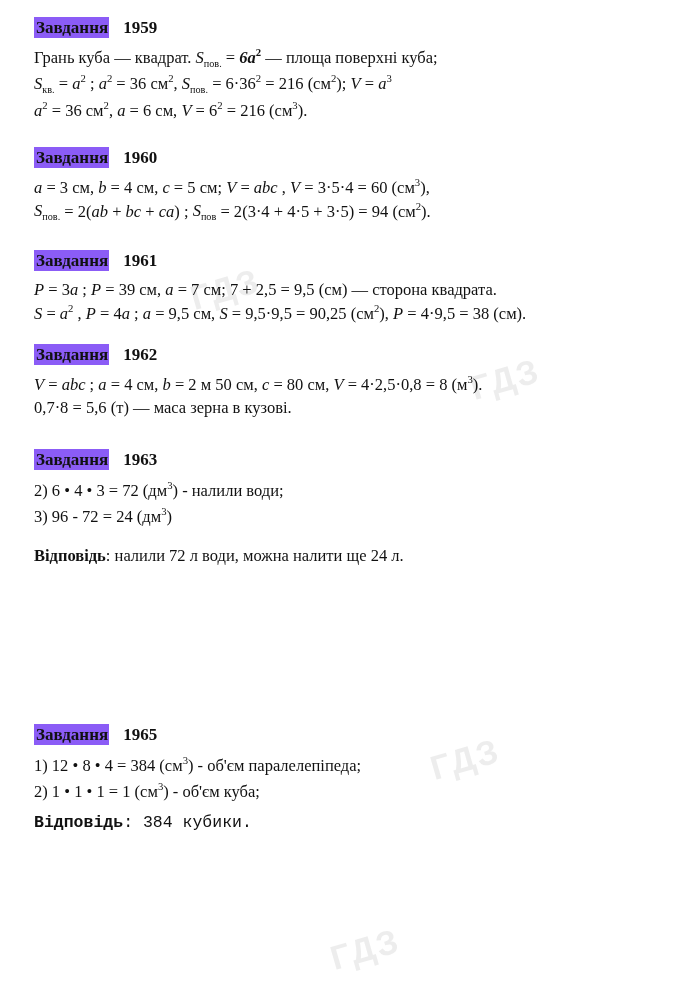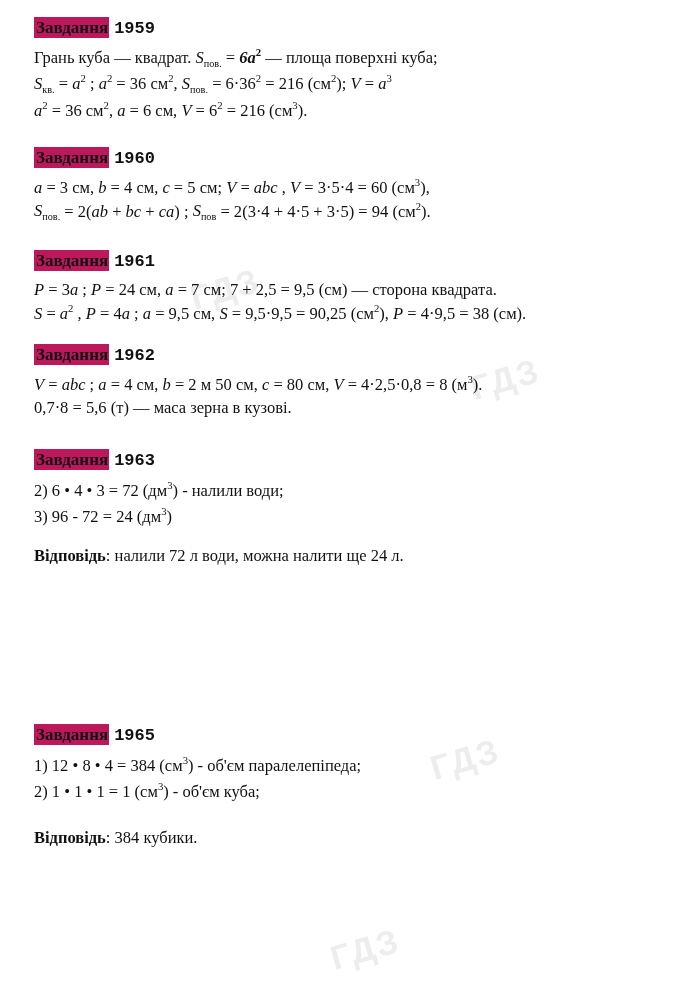--- a/index.html
+++ b/index.html
@@ -28,26 +28,25 @@
     width: 640px;
   }
   .task-head {
     font-family: "Liberation Serif", serif;
     font-size: 17px;
     font-weight: bold;
     margin-bottom: 7px;
     white-space: nowrap;
   }
   .task-head .hl {
-    background: #be185d;
+    background: #8b5cf6;
     padding: 1px 1px 1px 2px;
   }
   .task-head .num {
-    padding-left: 5px;
-    font-family: Liberation Mono, monospace;
+    padding-left: 14px;
   }
   .line {
     font-size: 16.5px;
     line-height: 1.42;
     white-space: nowrap;
   }
   .math {
     font-style: italic;
     font-family: "Liberation Serif", serif;
   }
@@ -124,21 +123,21 @@
     <div class="line">
       <span class="math">S<sub>пов.</sub></span> <span class="up">= 2</span><span class="up">(</span><span class="math">ab</span> <span class="up">+</span> <span class="math">bc</span> <span class="up">+</span> <span class="math">ca</span><span class="up">)</span> ; <span class="math">S<sub>пов</sub></span> <span class="up">= 2</span><span class="up">(</span>3·4 + 4·5 + 3·5<span class="up">)</span> <span class="up">= 94</span> (см<sup>2</sup>).
     </div>
   </div>
 
   <div class="task" style="top:251px;">
     <div class="task-head">
       <span class="hl">Завдання</span><span class="num">1961</span>
     </div>
     <div class="line">
-      <span class="math">P</span> <span class="up">= 3</span><span class="math">a</span> ; <span class="math">P</span> <span class="up">= 24</span> см, <span class="math">a</span> <span class="up">= 7</span> см; 7 + 2,5 = 9,5 (см) — сторона квадрата.
+      <span class="math">P</span> <span class="up">= 3</span><span class="math">a</span> ; <span class="math">P</span> <span class="up">= 39</span> см, <span class="math">a</span> <span class="up">= 7</span> см; 7 + 2,5 = 9,5 (см) — сторона квадрата.
     </div>
     <div class="line">
       <span class="math">S</span> <span class="up">=</span> <span class="math">a</span><sup>2</sup> , <span class="math">P</span> <span class="up">= 4</span><span class="math">a</span> ; <span class="math">a</span> <span class="up">= 9,5</span> см, <span class="math">S</span> <span class="up">= 9,5·9,5 = 90,25</span> (см<sup>2</sup>), <span class="math">P</span> <span class="up">= 4·9,5 = 38</span> (см).
     </div>
   </div>
 
   <div class="task" style="top:345px;">
     <div class="task-head">
       <span class="hl">Завдання</span><span class="num">1962</span>
     </div>
@@ -161,18 +160,18 @@
     </div>
   </div>
 
 
   <div class="task" style="top:725px;">
     <div class="task-head">
       <span class="hl">Завдання</span><span class="num">1965</span>
     </div>
     <div class="indent-line">1) 12 • 8 • 4 = 384 (см<sup>3</sup>) - об'єм паралелепіпеда;</div>
     <div class="indent-line">2) 1 • 1 • 1 = 1 (см<sup>3</sup>) - об'єм куба;</div>
-    <div class="indent-line" style="margin-top:21px;">
+    <div class="indent-line" style="margin-top:6px;font-family:Liberation Mono, monospace;">
       <span class="ans-label">Відповідь</span><span>: 384 кубики.</span>
     </div>
   </div>
 
 </div>
 
 </body></html>

